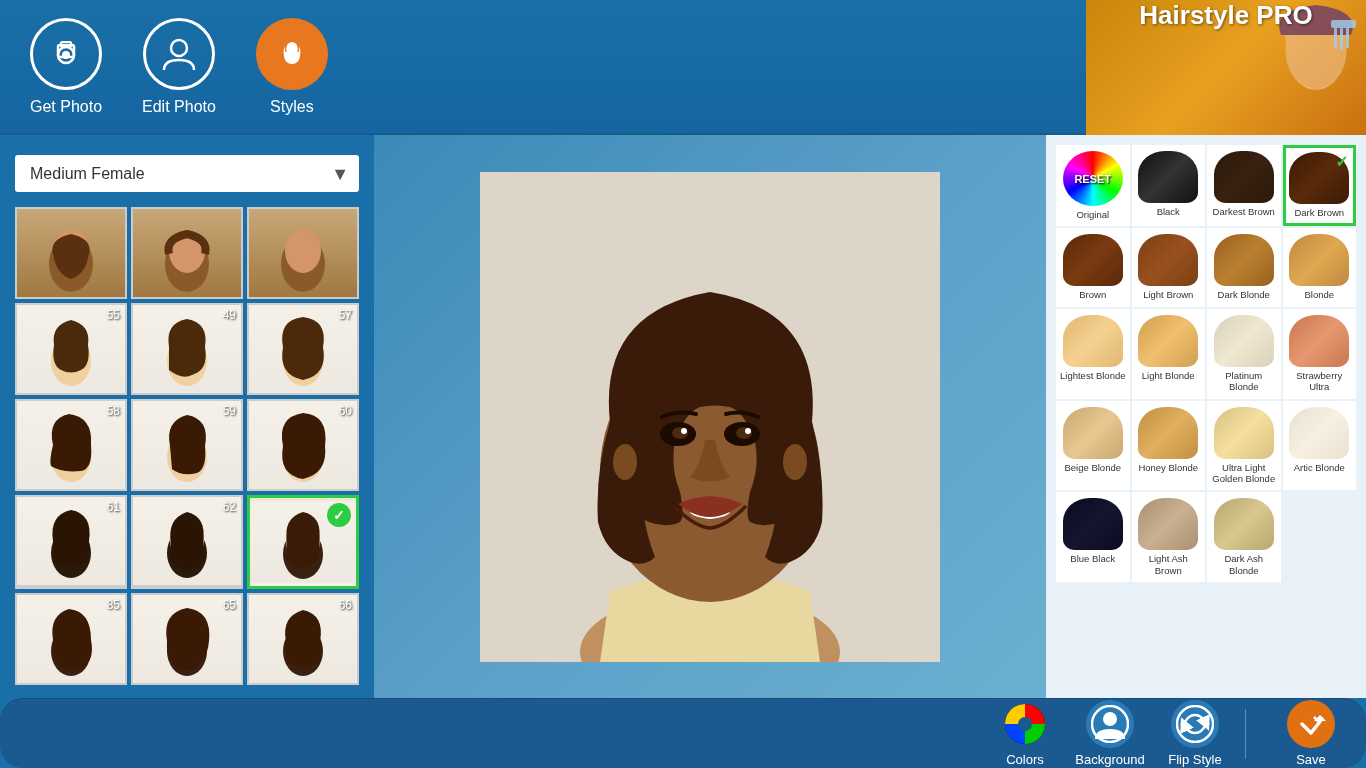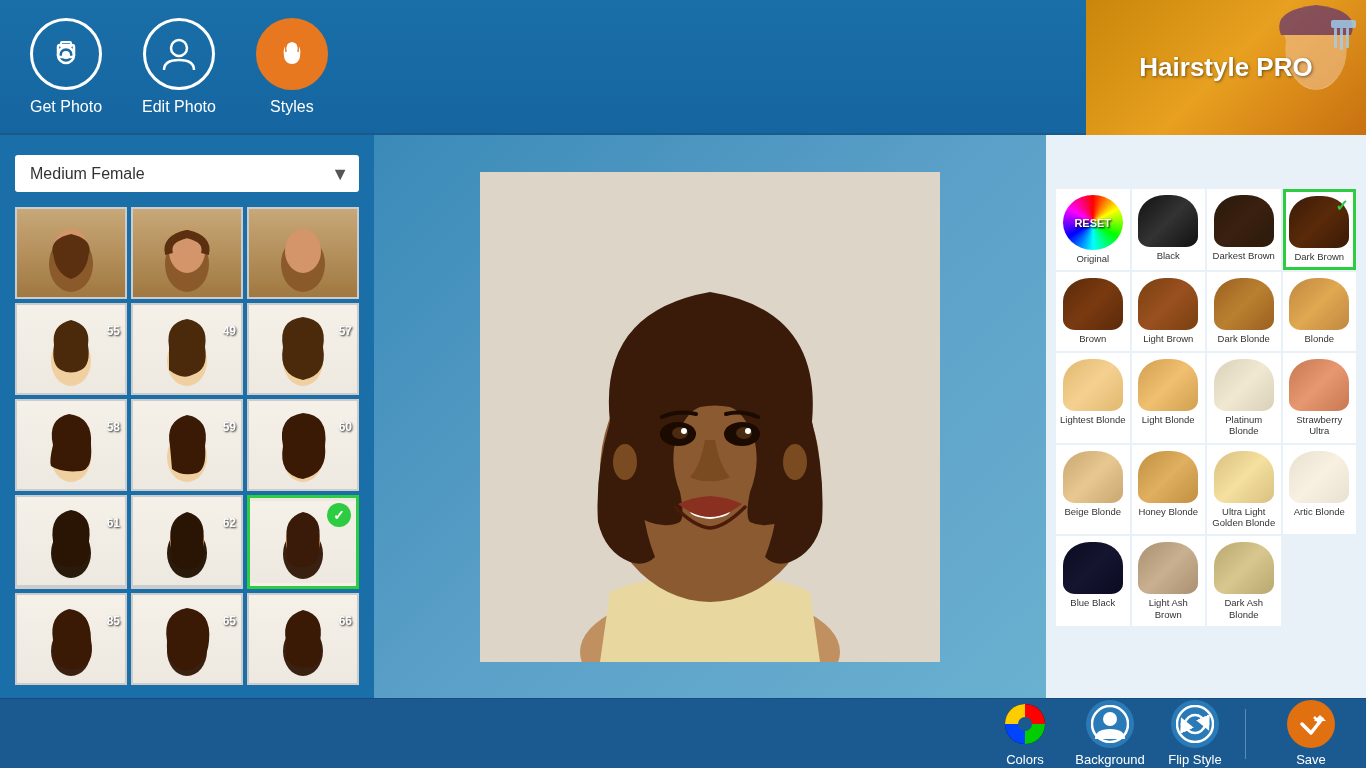--- a/index.html
+++ b/index.html
@@ -55,21 +55,21 @@
       color: white;
     }
     .logo-area {
       position: absolute;
       right: 0;
       top: 0;
       height: 135px;
       width: 280px;
       background: linear-gradient(135deg, #c8860a 0%, #e8a020 50%, #c87010 100%);
       display: flex;
-      align-items: center;
+      align-items: flex-start;
       justify-content: center;
       overflow: hidden;
     }
     .logo-text {
       font-size: 26px;
       font-weight: bold;
       color: white;
       text-shadow: 1px 1px 3px rgba(0,0,0,0.5);
       z-index: 2;
     }
@@ -125,26 +125,26 @@
       cursor: pointer;
       border: 2px solid transparent;
       background: #ccc;
       overflow: hidden;
     }
     .style-item.selected {
       border: 3px solid #2ecc40;
     }
     .style-number {
       position: absolute;
-      top: 19px;
+      top: 3px;
       right: 5px;
       font-size: 12px;
       color: white;
       text-shadow: 1px 1px 2px rgba(0,0,0,0.8);
-      font-weight: bold;
+      font-weight: normal;
       margin-left: 16px;
     }
     .checkmark-badge {
       position: absolute;
       top: 5px;
       right: 5px;
       width: 24px;
       height: 24px;
       background: #2ecc40;
       border-radius: 50%;
@@ -180,21 +180,20 @@
       width: 320px;
       background: #e8f0f8;
       padding: 10px;
       overflow-y: auto;
       overflow-x: hidden;
     }
     .colors-grid {
       display: grid;
       grid-template-columns: repeat(4, 1fr);
       gap: 2px;
-      margin-top: 44px;
     }
     .color-item {
       display: flex;
       flex-direction: column;
       align-items: center;
       cursor: pointer;
       padding: 4px 2px;
       border: 2px solid transparent;
       background: white;
     }
@@ -245,20 +244,21 @@
 
     
     .bottom-toolbar {
       height: 70px;
       background: #1a5a90;
       display: flex;
       align-items: center;
       justify-content: flex-end;
       padding: 0 20px;
       border-top: 1px solid #1a4a80;
+      border-radius: 23px;
     }
     .toolbar-divider {
       width: 1px;
       height: 50px;
       background: rgba(255,255,255,0.3);
       margin: 0 15px;
     }
     .toolbar-btn {
       display: flex;
       flex-direction: column;

